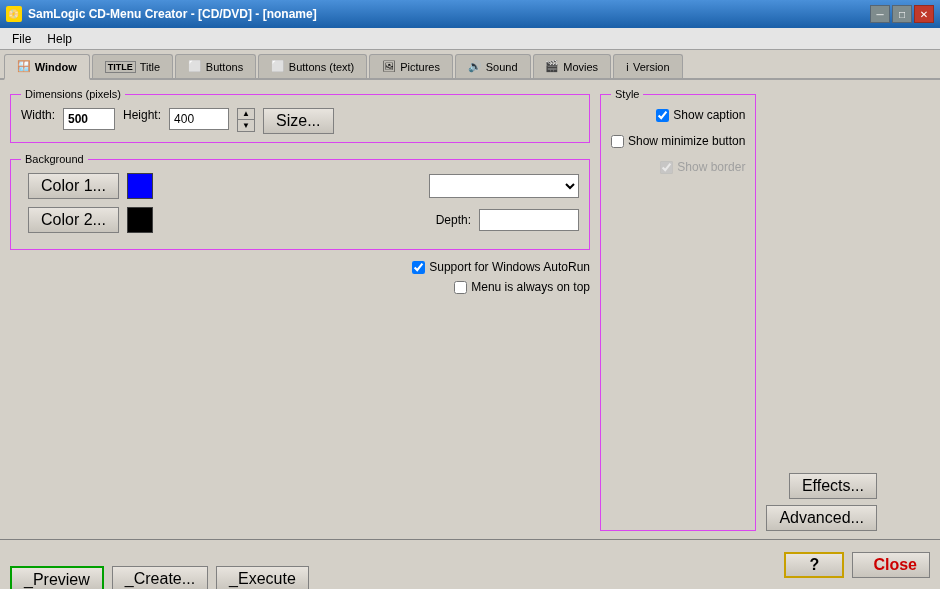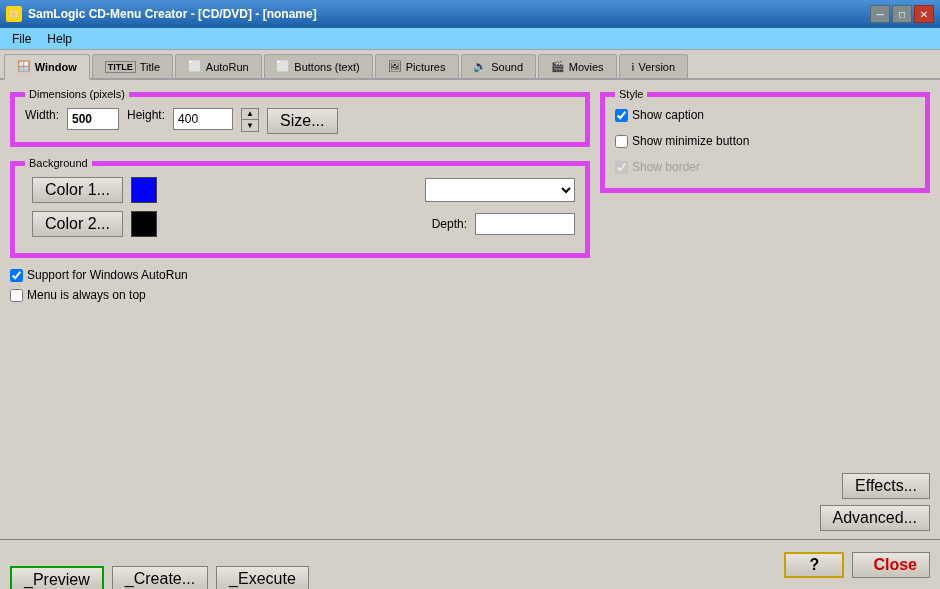--- a/index.html
+++ b/index.html
@@ -53,21 +53,21 @@
       cursor: pointer;
       display: flex;
       align-items: center;
       justify-content: center;
     }
     .title-btn.min { background: #7f8c8d; border-color: #566573; }
     .title-btn.max { background: #7f8c8d; border-color: #566573; }
 
     
     .menu-bar {
-      background: #7dd3fc;
+      background: #e5e5e5;
       height: 22px;
       display: flex;
       align-items: center;
       padding: 0 4px;
       border-bottom: 1px solid #a0a0a0;
     }
     .menu-item {
       padding: 2px 8px;
       cursor: pointer;
       font-size: 12px;
@@ -100,21 +100,21 @@
       font-weight: bold;
       margin-bottom: -2px;
       z-index: 1;
     }
     .tab-icon {
       font-size: 11px;
     }
 
     
     fieldset {
-      border: 5px solid #d946ef;
+      border: 1px solid #d946ef;
       padding: 8px 10px;
       background: #d4d0c8;
     }
     legend {
       font-size: 11px;
       padding: 0 4px;
       color: #000;
     }
 
     
@@ -198,20 +198,21 @@
       align-items: center;
       gap: 8px;
     }
 
     
     .checkbox-row {
       display: flex;
       align-items: center;
       margin-bottom: 6px;
       font-size: 12px;
+      justify-content: flex-end;
     }
 
     
     .style-section {
       display: flex;
       flex-direction: column;
       gap: 6px;
     }
 
     
@@ -287,22 +288,22 @@
     .left-col {
       flex: 1;
       display: flex;
       flex-direction: column;
       gap: 10px;
     }
 
     .right-col {
       width: 330px;
       display: flex;
-      flex-direction: column;
-      gap: 0;
+      flex-direction: row;
+      gap: 10px;
     }
 
     .right-col-lower {
       display: flex;
       flex-direction: column;
       gap: 6px;
       align-items: flex-end;
       margin-top: auto;
       padding-top: 10px;
     }
@@ -333,21 +334,21 @@
     <div class="tab active">
       <span class="tab-icon">🪟</span>
       <span>Window</span>
     </div>
     <div class="tab">
       <span class="tab-icon" style="font-size:9px;font-weight:bold;border:1px solid #808080;padding:0 2px;">TITLE</span>
       <span>Title</span>
     </div>
     <div class="tab">
       <span class="tab-icon">⬜</span>
-      <span>AutoRun</span>
+      <span>Buttons</span>
     </div>
     <div class="tab">
       <span class="tab-icon">⬜</span>
       <span>Buttons (text)</span>
     </div>
     <div class="tab">
       <span class="tab-icon">🖼</span>
       <span>Pictures</span>
     </div>
     <div class="tab">

